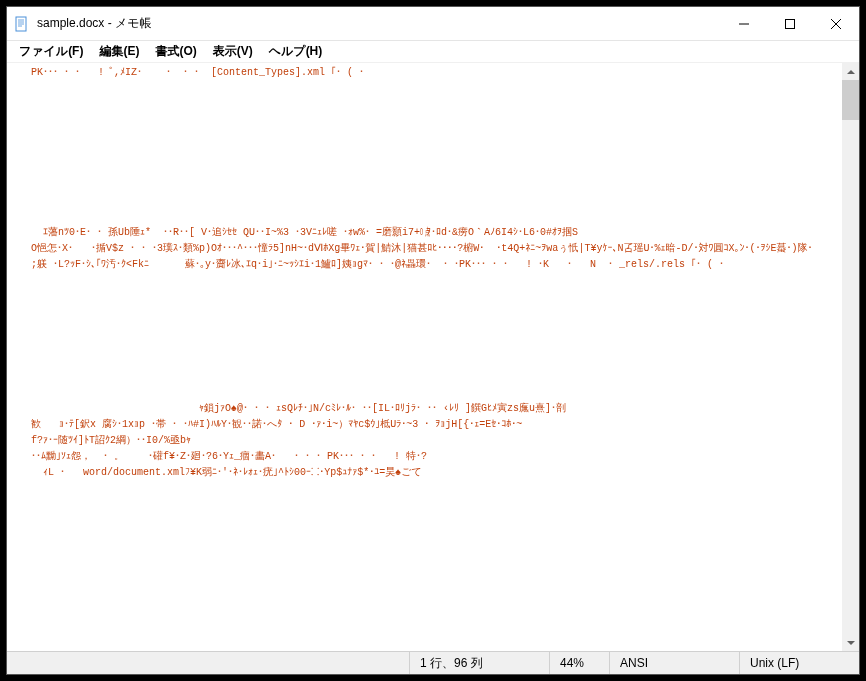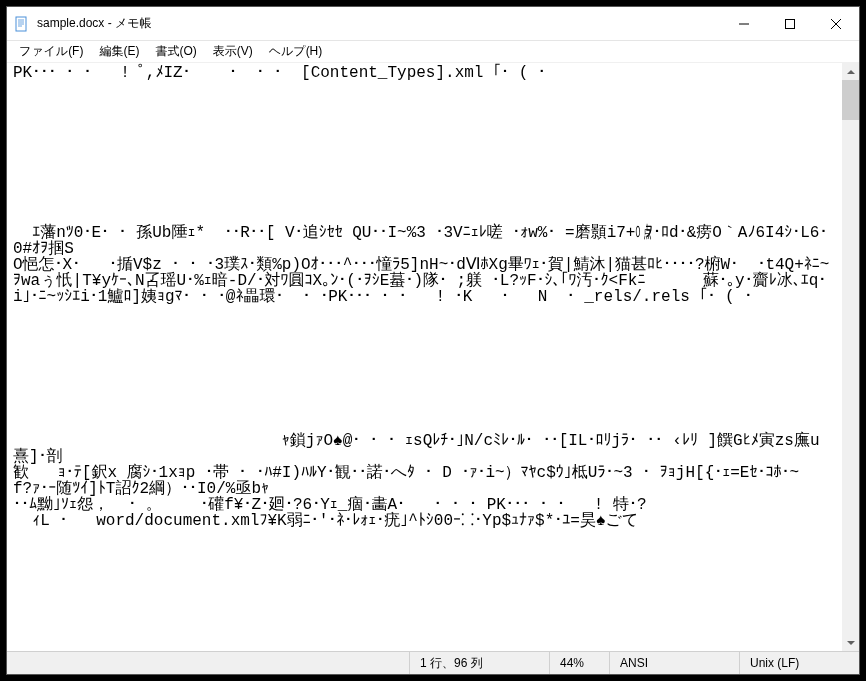--- a/index.html
+++ b/index.html
@@ -64,37 +64,38 @@
     display: flex;
     align-items: center;
     padding: 0 4px;
     background: #fff;
     border-bottom: 1px solid #f0f0f0;
   }
   .menu-item {
     padding: 2px 8px;
     font-size: 12px;
     cursor: pointer;
+    font-weight: bold;
   }
   .content-wrap {
     flex: 1;
     display: flex;
     overflow: hidden;
     position: relative;
   }
   .content {
     flex: 1;
-    padding: 2px 6px;
+    padding: 2px 24px;
     font-family: "MS Gothic", "Courier New", monospace;
-    font-size: 16px;
+    font-size: 10px;
     line-height: 16px;
     white-space: pre-wrap;
     word-break: break-all;
     overflow: hidden;
-    color: #000000;
+    color: #c2410c;
   }
   .scrollbar {
     width: 17px;
     background: #f0f0f0;
     position: relative;
     display: flex;
     flex-direction: column;
   }
   .scroll-arrow {
     height: 17px;

